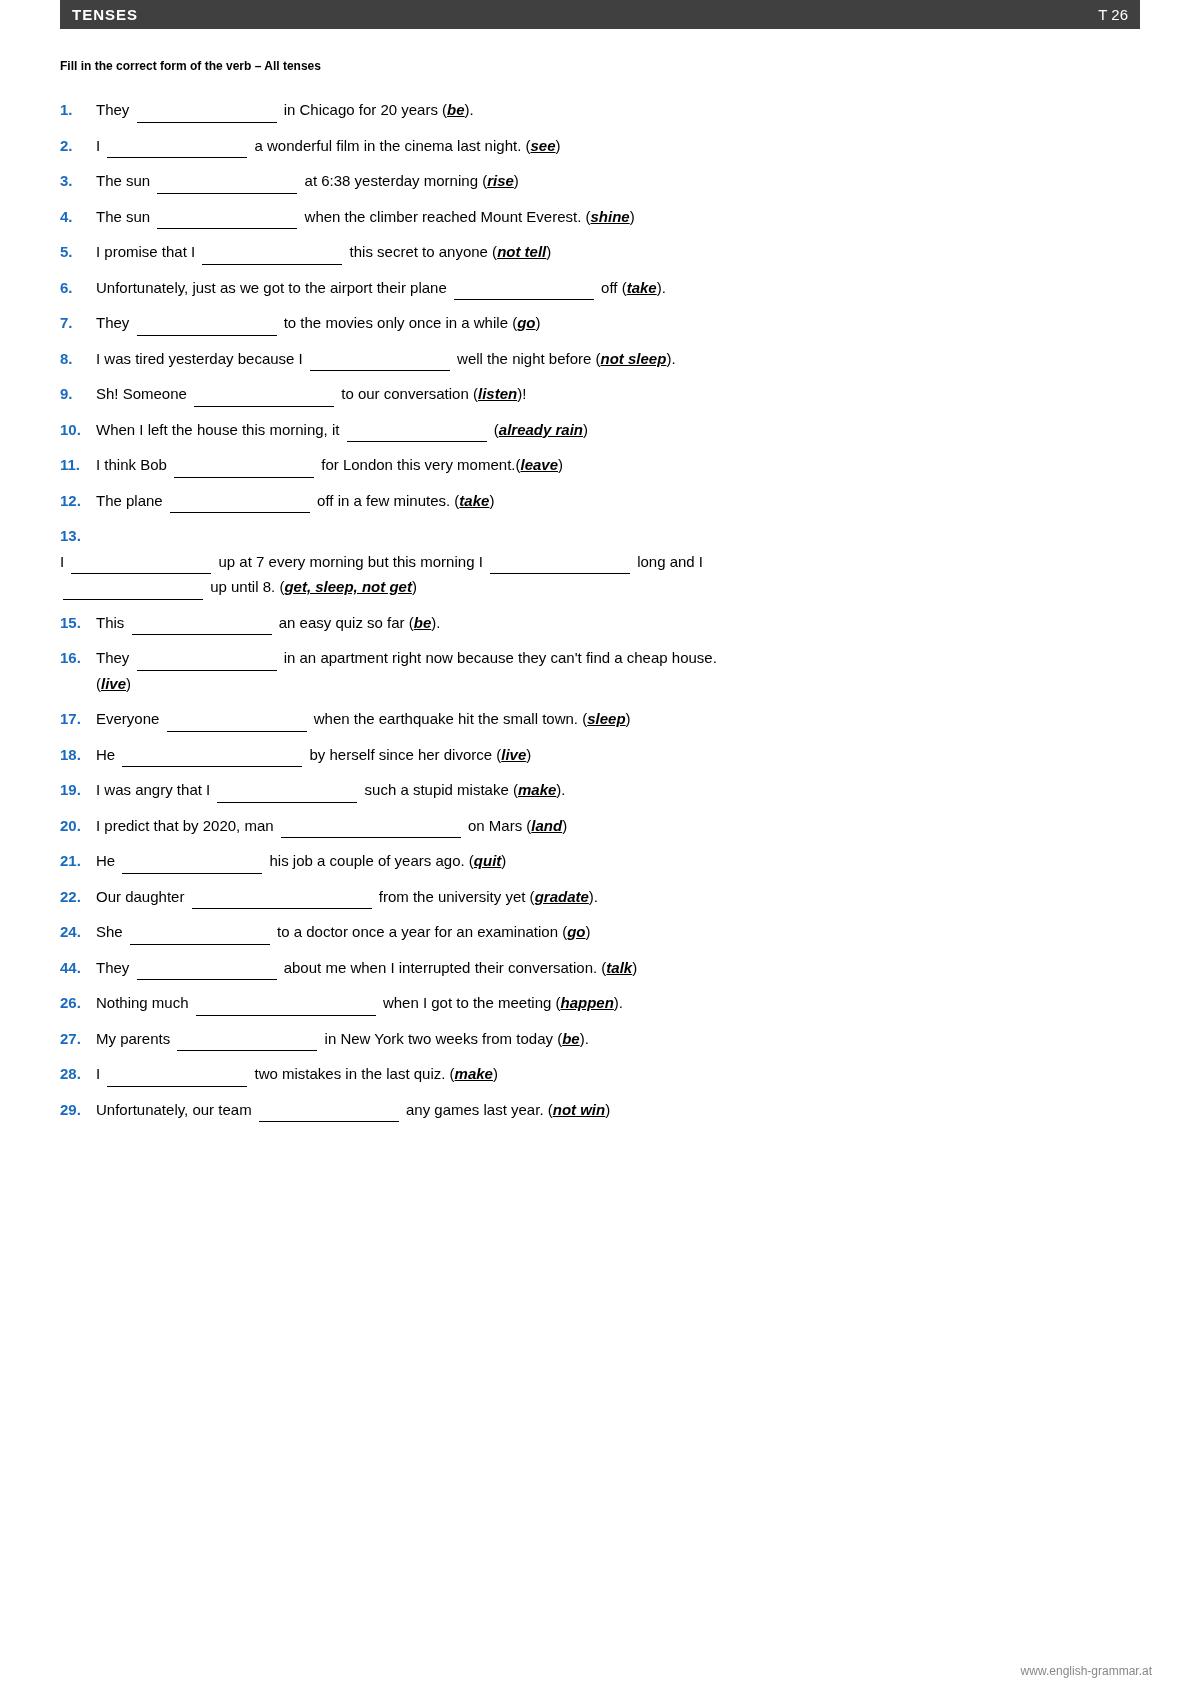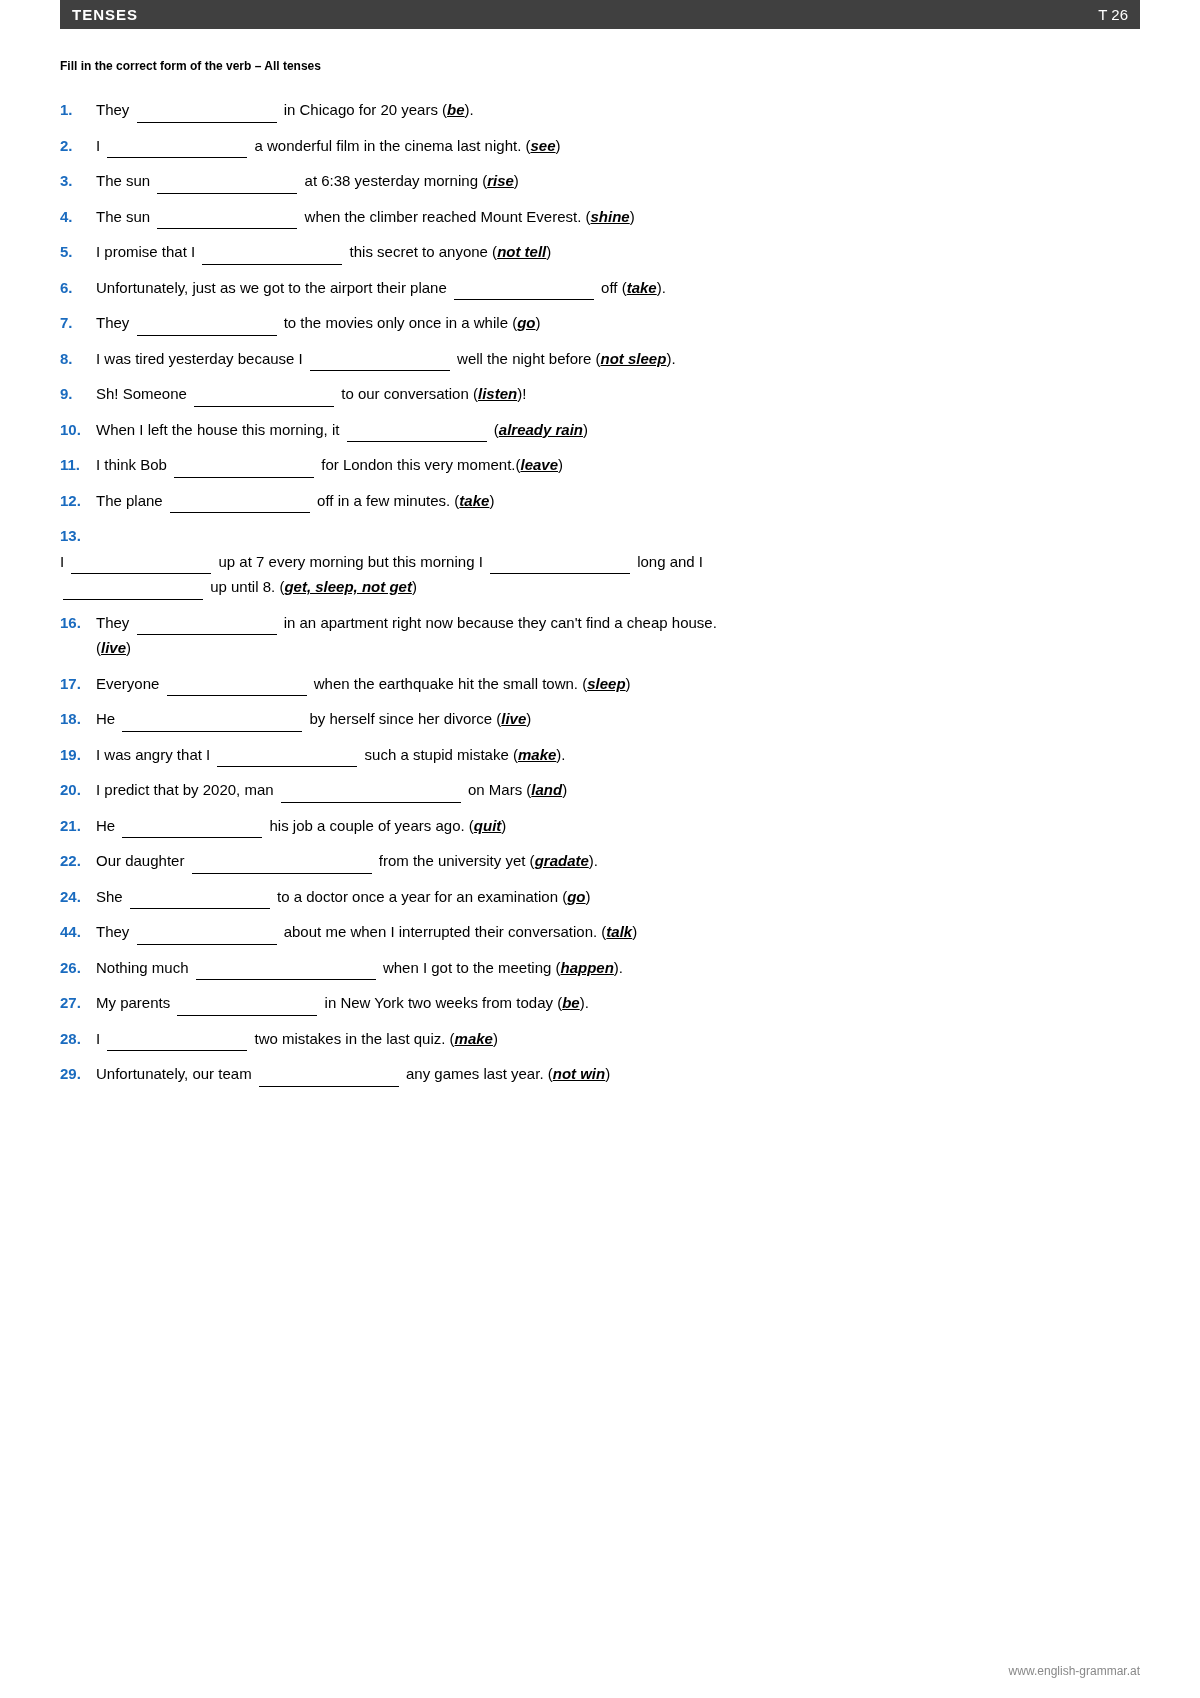--- a/index.html
+++ b/index.html
@@ -75,21 +75,21 @@
       min-width: 180px;
     }
     .verb-hint {
       font-style: italic;
       font-weight: bold;
       text-decoration: underline;
     }
     .footer {
       position: absolute;
       bottom: 20px;
-      right: 60px;
+      right: 48px;
       font-size: 12px;
       color: #888;
     }
   </style>
 </head>
 <body>
 
 <div class="page">
   <div class="header-bar">
     <span class="title">TENSES</span>
@@ -186,20 +186,26 @@
 
     <li style="align-items:flex-start;flex-direction:column;">
       <span class="q-num">13.</span>
       <span class="q-text">
         I <span class="blank"></span> up at 7 every morning but this morning I <span class="blank"></span> long and I<br>
         <span class="blank" style="min-width:140px;"></span> up until 8. (<span class="verb-hint">get, sleep, not get</span>)
       </span>
     </li>
 
 
+    <li>
+      <span class="q-num">15.</span>
+      <span class="q-text">
+        This <span class="blank"></span> an easy quiz so far (<span class="verb-hint">be</span>).
+      </span>
+    </li>
 
     <li style="align-items:flex-start;justify-content:center;">
       <span class="q-num">16.</span>
       <span class="q-text">
         They <span class="blank"></span> in an apartment right now because they can't find a cheap house.<br>
         (<span class="verb-hint">live</span>)
       </span>
     </li>
 
     <li>

